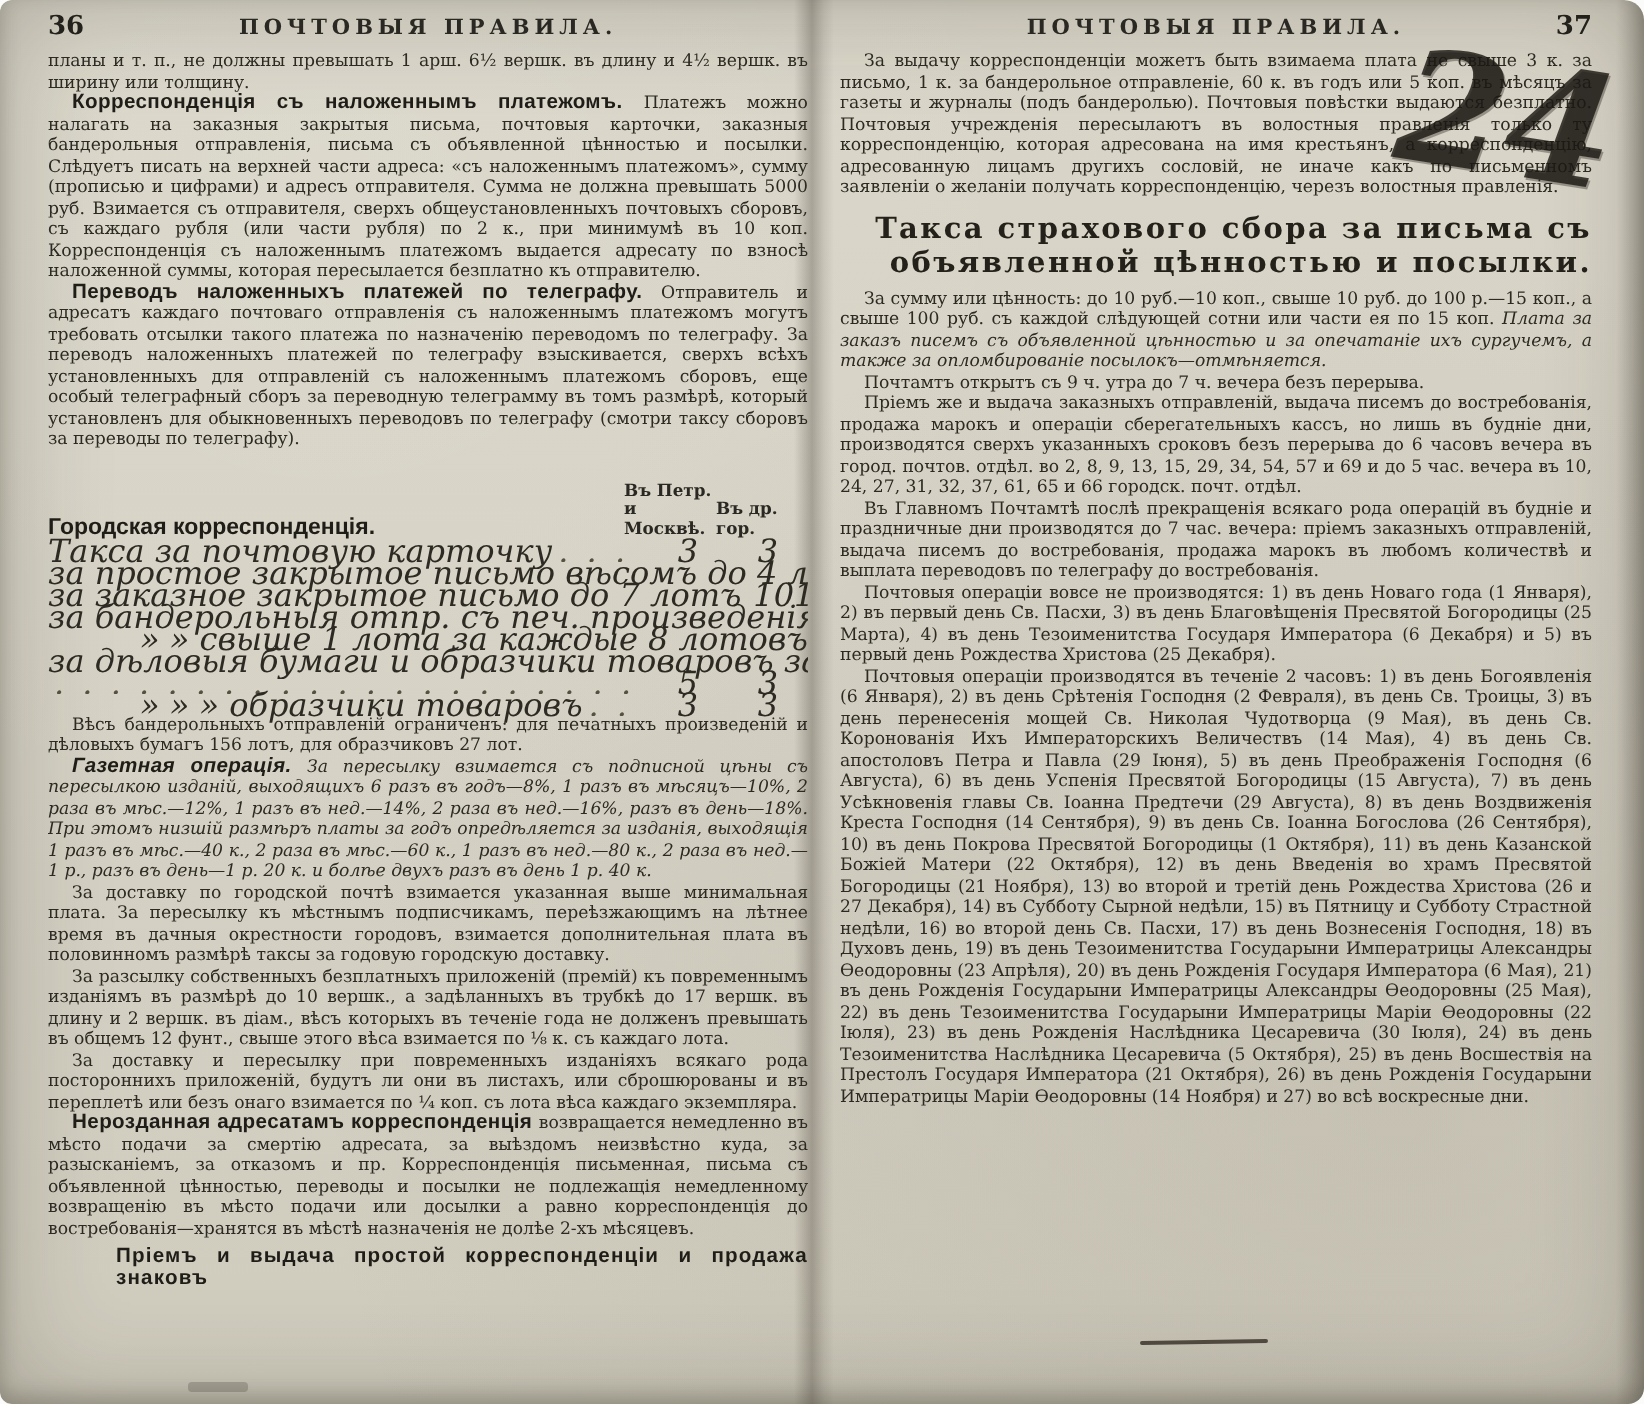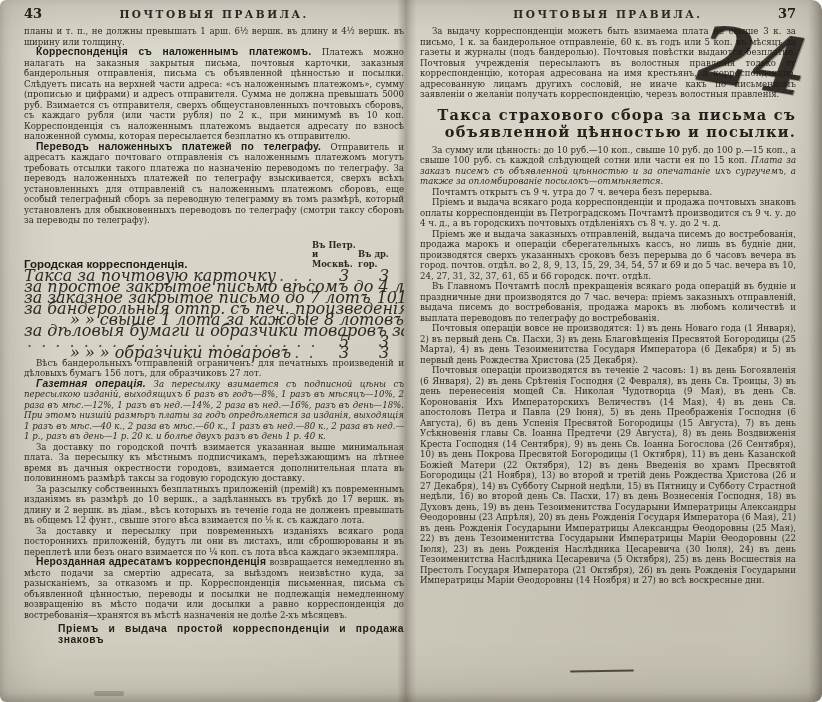--- a/index.html
+++ b/index.html
@@ -97,21 +97,21 @@
 </style>
 </head>
 <body>
 
 <div class="scan"></div>
 <div class="gutter"></div>
 <div class="edge-right"></div>
 
 <div class="page page-left">
   <div class="runhead-row">
-    <span class="pagenum">43</span>
+    <span class="pagenum">36</span>
     <span class="runhead">ПОЧТОВЫЯ ПРАВИЛА.</span>
     <span style="width:18px"></span>
   </div>
   <div class="col">
       <p class="para noindent">планы и т. п., не должны превышать 1 арш. 6½ вершк. въ длину и 4½ вершк. въ ширину или толщину.</p>
       <p class="para"><b class="runin">Корреспонденція съ наложеннымъ платежомъ. </b>Платежъ можно налагать на заказныя закрытыя письма, почтовыя карточки, заказныя бандерольныя отправленія, письма съ объявленной цѣнностью и посылки. Слѣдуетъ писать на верхней части адреса: «съ наложеннымъ платежомъ», сумму (прописью и цифрами) и адресъ отправителя. Сумма не должна превышать 5000 руб. Взимается съ отправителя, сверхъ общеустановленныхъ почтовыхъ сборовъ, съ каждаго рубля (или части рубля) по 2 к., при минимумѣ въ 10 коп. Корреспонденція съ наложеннымъ платежомъ выдается адресату по взносѣ наложенной суммы, которая пересылается безплатно къ отправителю.</p>
       <p class="para"><b class="runin">Переводъ наложенныхъ платежей по телеграфу. </b>Отправитель и адресатъ каждаго почтоваго отправленія съ наложеннымъ платежомъ могутъ требовать отсылки такого платежа по назначенію переводомъ по телеграфу. За переводъ наложенныхъ платежей по телеграфу взыскивается, сверхъ всѣхъ установленныхъ для отправленій съ наложеннымъ платежомъ сборовъ, еще особый телеграфный сборъ за переводную телеграмму въ томъ размѣрѣ, который установленъ для обыкновенныхъ переводовъ по телеграфу (смотри таксу сборовъ за переводы по телеграфу).</p>
     </div>
 
   <div class="tbl">
@@ -187,21 +187,20 @@
     <span class="runhead">ПОЧТОВЫЯ ПРАВИЛА.</span>
     <span class="pagenum">37</span>
   </div>
   <div class="col">
       <p class="para">За выдачу корреспонденціи можетъ быть взимаема плата не свыше 3 к. за письмо, 1 к. за бандерольное отправленіе, 60 к. въ годъ или 5 коп. въ мѣсяцъ за газеты и журналы (подъ бандеролью). Почтовыя повѣстки выдаются безплатно. Почтовыя учрежденія пересылаютъ въ волостныя правленія только ту корреспонденцію, которая адресована на имя крестьянъ, а корреспонденцію, адресованную лицамъ другихъ сословій, не иначе какъ по письменномъ заявленіи о желаніи получать корреспонденцію, черезъ волостныя правленія.</p>
     </div>
   <div class="section-heading">Такса страхового сбора за письма съ объявленной цѣнностью и посылки.</div>
   <div class="col">
       <p class="para">За сумму или цѣнность: до 10 руб.—10 коп., свыше 10 руб. до 100 р.—15 коп., а свыше 100 руб. съ каждой слѣдующей сотни или части ея по 15 коп.<i> Плата за заказъ писемъ съ объявленной цѣнностью и за опечатаніе ихъ сургучемъ, а также за опломбированіе посылокъ—отмѣняется.</i></p>
       <p class="para">Почтамтъ открытъ съ 9 ч. утра до 7 ч. вечера безъ перерыва.</p>
-      <p class="para">Пріемъ и выдача всякаго рода корреспонденціи и продажа почтовыхъ знаковъ оплаты корреспонденціи въ Петроградскомъ Почтамтѣ производится съ 9 ч. у. до 4 ч. д., а въ городскихъ почтовыхъ отдѣленіяхъ съ 8 ч. у. до 2 ч. д.</p>
       <p class="para">Пріемъ же и выдача заказныхъ отправленій, выдача писемъ до востребованія, продажа марокъ и операціи сберегательныхъ кассъ, но лишь въ будніе дни, производятся сверхъ указанныхъ сроковъ безъ перерыва до 6 часовъ вечера въ город. почтов. отдѣл. во 2, 8, 9, 13, 15, 29, 34, 54, 57 и 69 и до 5 час. вечера въ 10, 24, 27, 31, 32, 37, 61, 65 и 66 городск. почт. отдѣл.</p>
       <p class="para">Въ Главномъ Почтамтѣ послѣ прекращенія всякаго рода операцій въ будніе и праздничные дни производятся до 7 час. вечера: пріемъ заказныхъ отправленій, выдача писемъ до востребованія, продажа марокъ въ любомъ количествѣ и выплата переводовъ по телеграфу до востребованія.</p>
       <p class="para">Почтовыя операціи вовсе не производятся: 1) въ день Новаго года (1 Января), 2) въ первый день Св. Пасхи, 3) въ день Благовѣщенія Пресвятой Богородицы (25 Марта), 4) въ день Тезоименитства Государя Императора (6 Декабря) и 5) въ первый день Рождества Христова (25 Декабря).</p>
       <p class="para">Почтовыя операціи производятся въ теченіе 2 часовъ: 1) въ день Богоявленія (6 Января), 2) въ день Срѣтенія Господня (2 Февраля), въ день Св. Троицы, 3) въ день перенесенія мощей Св. Николая Чудотворца (9 Мая), въ день Св. Коронованія Ихъ Императорскихъ Величествъ (14 Мая), 4) въ день Св. апостоловъ Петра и Павла (29 Іюня), 5) въ день Преображенія Господня (6 Августа), 6) въ день Успенія Пресвятой Богородицы (15 Августа), 7) въ день Усѣкновенія главы Св. Іоанна Предтечи (29 Августа), 8) въ день Воздвиженія Креста Господня (14 Сентября), 9) въ день Св. Іоанна Богослова (26 Сентября), 10) въ день Покрова Пресвятой Богородицы (1 Октября), 11) въ день Казанской Божіей Матери (22 Октября), 12) въ день Введенія во храмъ Пресвятой Богородицы (21 Ноября), 13) во второй и третій день Рождества Христова (26 и 27 Декабря), 14) въ Субботу Сырной недѣли, 15) въ Пятницу и Субботу Страстной недѣли, 16) во второй день Св. Пасхи, 17) въ день Вознесенія Господня, 18) въ Духовъ день, 19) въ день Тезоименитства Государыни Императрицы Александры Ѳеодоровны (23 Апрѣля), 20) въ день Рожденія Государя Императора (6 Мая), 21) въ день Рожденія Государыни Императрицы Александры Ѳеодоровны (25 Мая), 22) въ день Тезоименитства Государыни Императрицы Маріи Ѳеодоровны (22 Іюля), 23) въ день Рожденія Наслѣдника Цесаревича (30 Іюля), 24) въ день Тезоименитства Наслѣдника Цесаревича (5 Октября), 25) въ день Восшествія на Престолъ Государя Императора (21 Октября), 26) въ день Рожденія Государыни Императрицы Маріи Ѳеодоровны (14 Ноября) и 27) во всѣ воскресные дни.</p>
     </div>
   <div class="ink-underline"></div>
 </div>
 
 <div class="handwriting">24</div>
 

